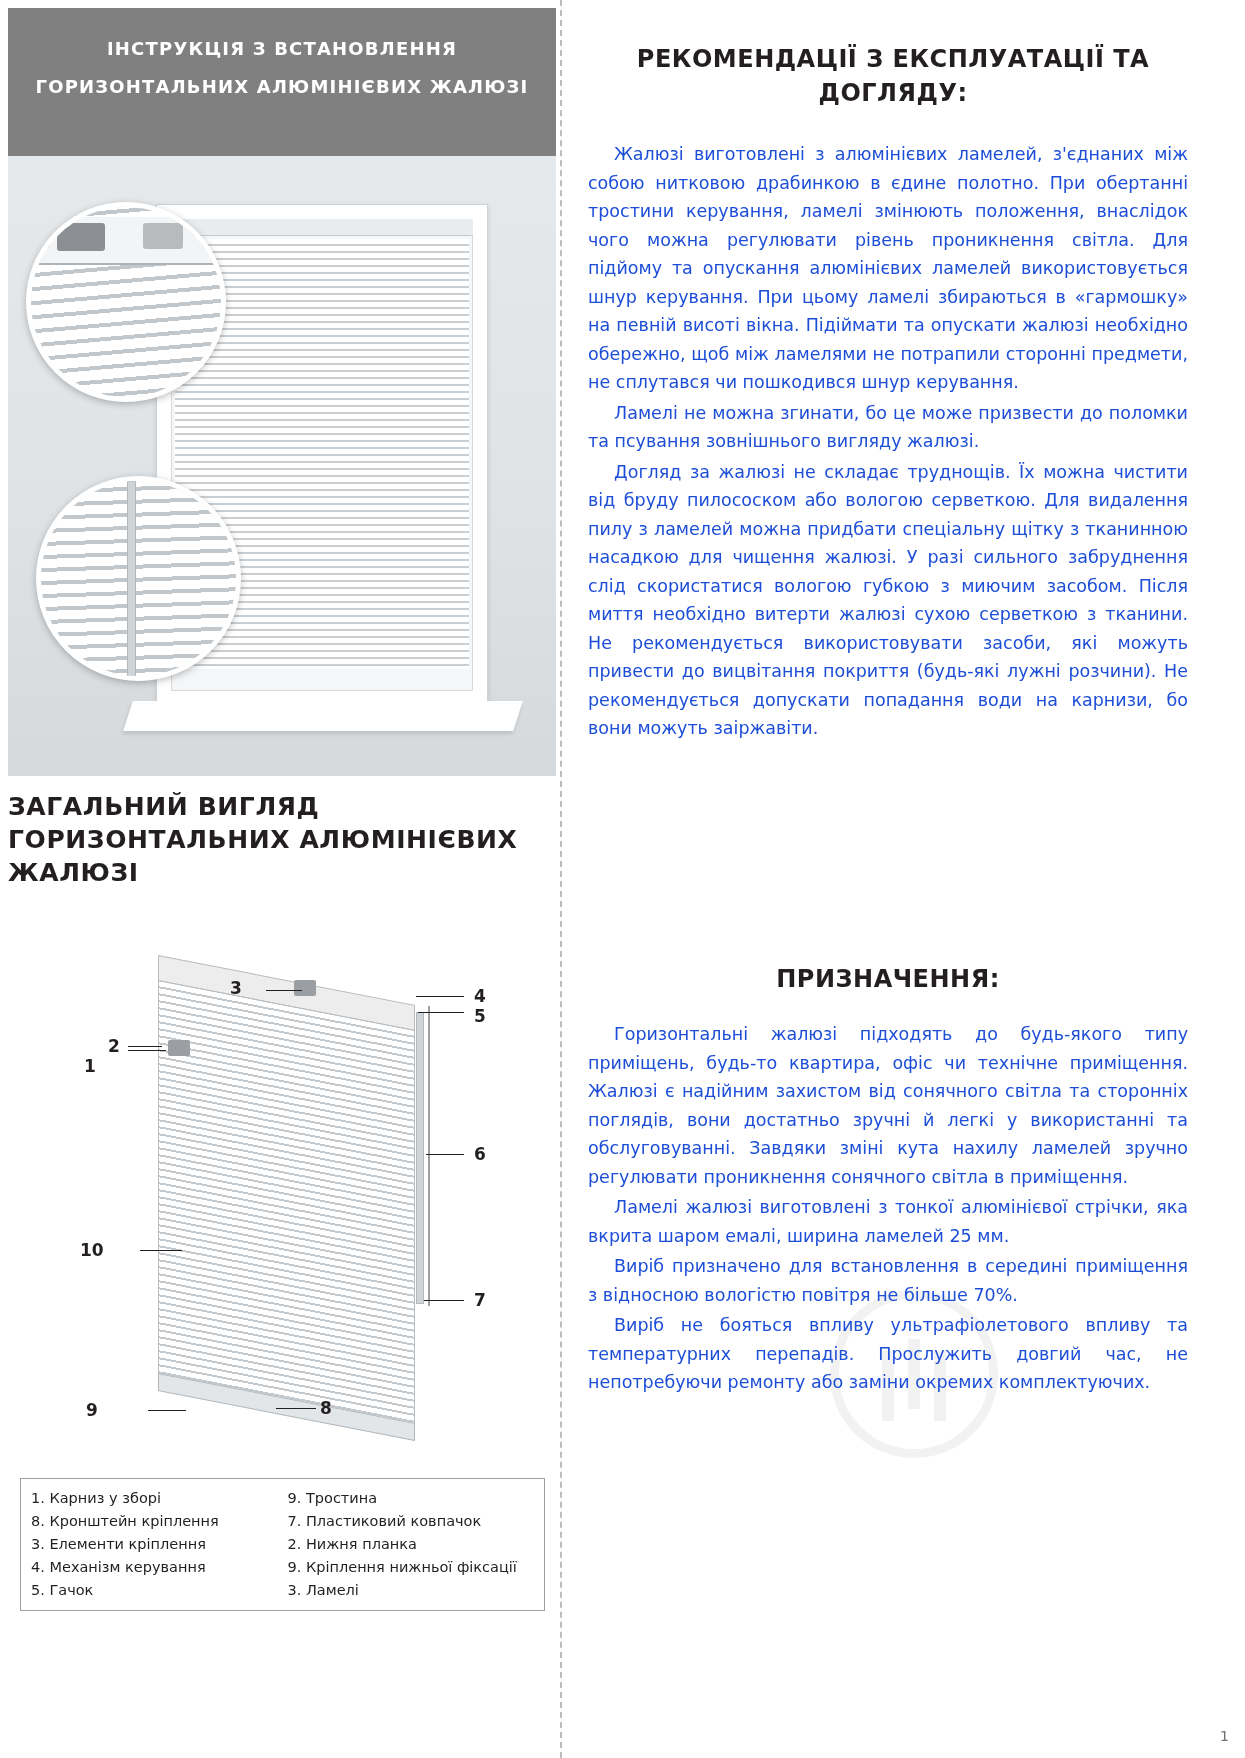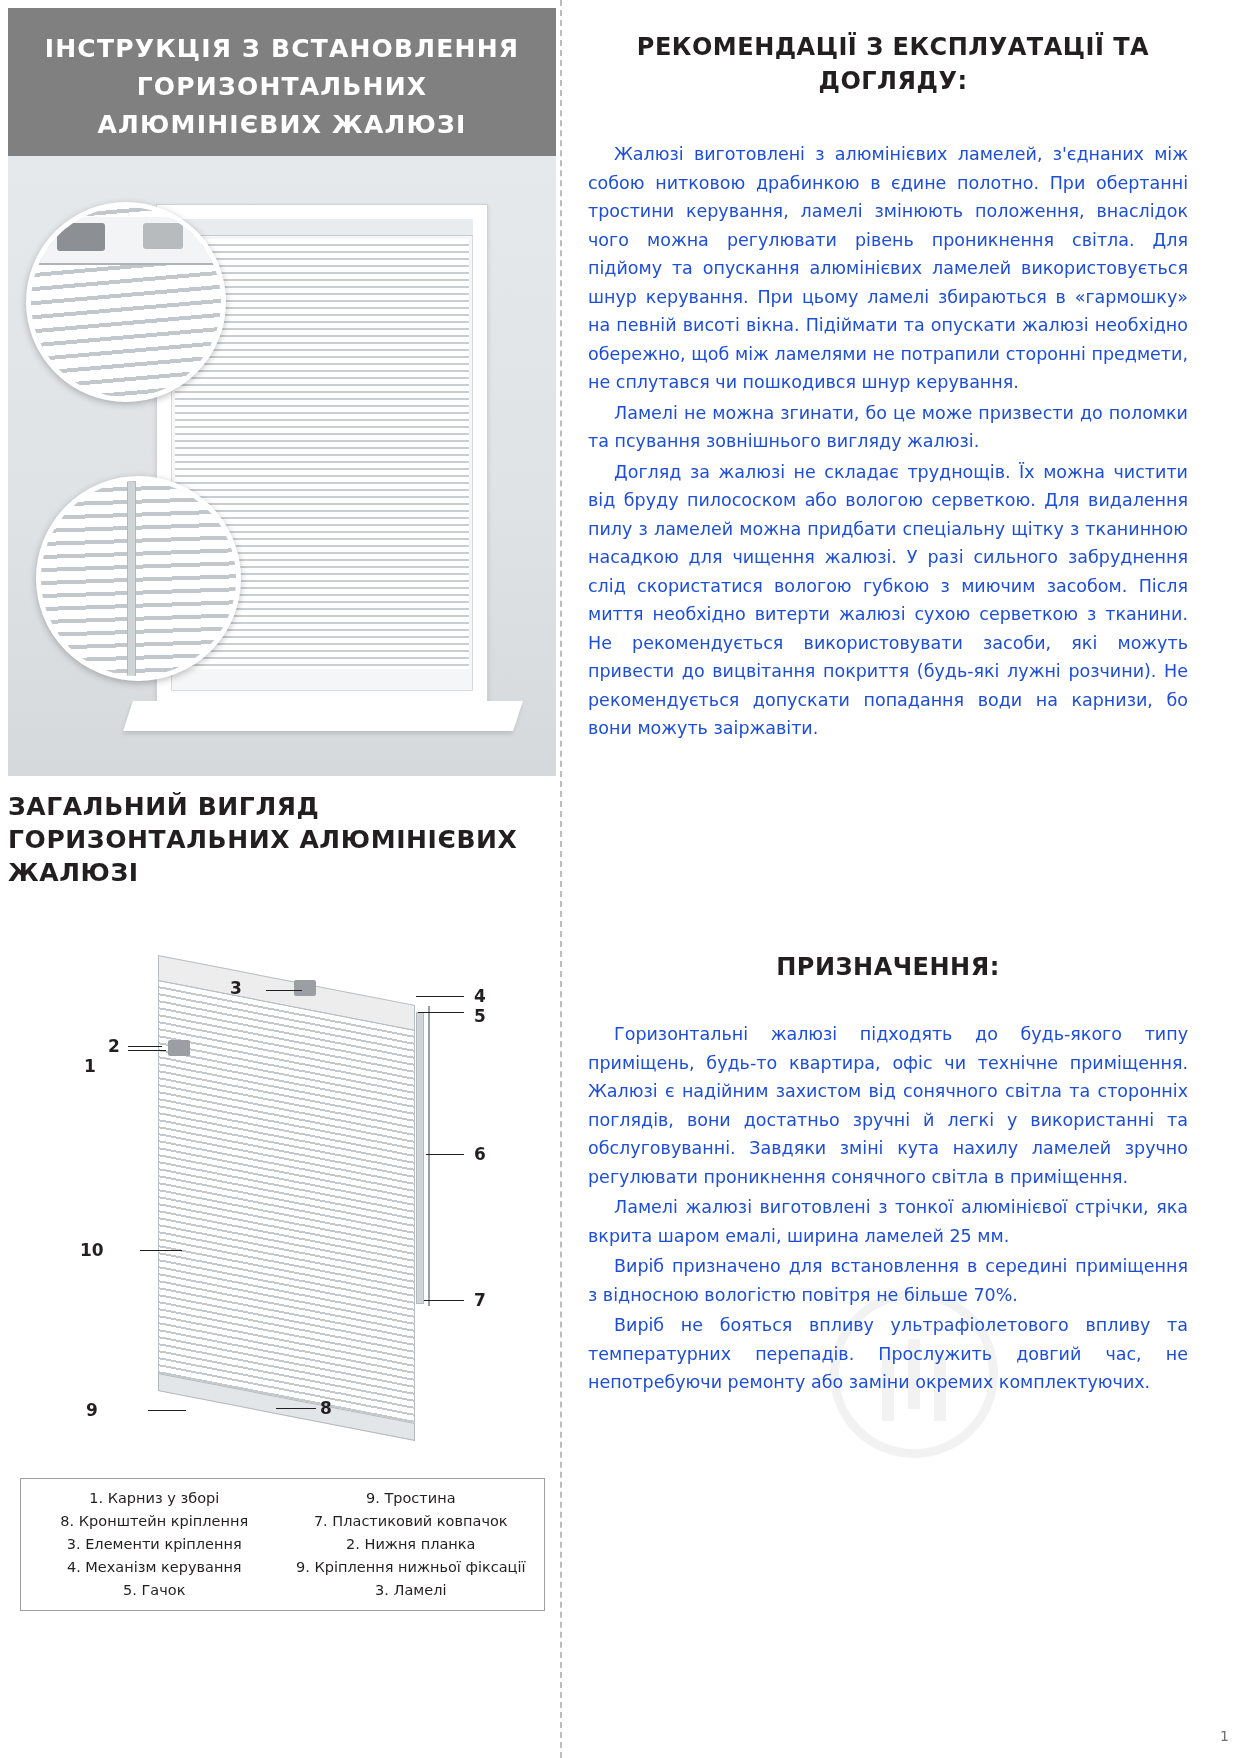--- a/index.html
+++ b/index.html
@@ -12,21 +12,21 @@
   .wm{position:absolute;border:9px solid #f2f2f2;border-radius:50%;width:150px;height:150px;display:flex;align-items:center;justify-content:center;z-index:0;}
   .wm:after{content:"";display:block;width:12px;height:70px;background:#f2f2f2;box-shadow:-26px 12px 0 #f2f2f2, 26px 12px 0 #f2f2f2;}
   .wm-1{left:50px;top:150px;}
   .wm-2{left:830px;top:1290px;}
 
   
   .left-col{position:absolute;left:0;top:0;width:558px;height:1758px;z-index:2;}
   .header-band{position:absolute;left:8px;top:8px;width:548px;height:148px;background:#808080;}
   .header-band h1{
     margin:0;padding:22px 16px 0 16px;color:#ffffff;text-align:center;
-    font-size:25px;line-height:38px;font-weight:bold;letter-spacing:1.2px;
+    font-size:18px;line-height:38px;font-weight:bold;letter-spacing:1.2px;
     font-family:"DejaVu Sans",sans-serif;
   }
 
   
   .photo{position:absolute;left:8px;top:156px;width:548px;height:620px;overflow:hidden;background:#d9dde0;}
   .photo .wall{position:absolute;inset:0;background:linear-gradient(180deg,#e6e9eb 0%, #dfe3e6 55%, #d5d9dc 100%);}
   .photo .frame-out{position:absolute;left:148px;top:48px;width:330px;height:500px;background:#ffffff;border:1px solid #cfd3d6;box-shadow:0 2px 5px rgba(0,0,0,.12);}
   .photo .frame-in{position:absolute;left:14px;top:14px;right:14px;bottom:14px;background:#f4f6f7;border:1px solid #d7dadd;}
   .photo .blindtop{position:absolute;left:14px;top:14px;right:14px;height:16px;background:#e9ecee;border-bottom:1px solid #c7cbce;}
   .slats{position:absolute;left:18px;top:34px;right:18px;height:430px;
@@ -56,31 +56,31 @@
      transform:skewY(11deg);border:1px solid #b9bec2;}
   .blind-head{position:absolute;left:150px;top:10px;width:255px;height:24px;background:#ededed;border:1px solid #b9bec2;transform:skewY(11deg);}
   .blind-bottom{position:absolute;left:150px;top:428px;width:255px;height:16px;background:#e3e6e8;border:1px solid #b3b8bc;transform:skewY(11deg);}
   .wand{position:absolute;left:408px;top:42px;width:6px;height:290px;background:#cfd4d7;border:1px solid #b3b8bc;}
   .cordline{position:absolute;left:420px;top:36px;width:2px;height:300px;background:#9aa0a4;}
   .brkt{position:absolute;width:22px;height:16px;background:#9b9fa3;border-radius:2px;}
   .lead{position:absolute;height:1px;background:#231f20;}
   .num{position:absolute;font-size:17px;font-weight:bold;color:#231f20;}
 
   
-  .legend{position:absolute;left:20px;top:1478px;width:525px;border:1px solid #9b9fa3;padding:8px 10px;box-sizing:border-box;text-align:center;}
+  .legend{position:absolute;left:20px;top:1478px;width:525px;border:1px solid #9b9fa3;padding:8px 10px;box-sizing:border-box;}
   .legend-grid{display:flex;gap:10px;}
   .legend-col{width:50%;}
   .legend-col div{font-size:14.5px;line-height:23px;color:#231f20;white-space:nowrap;}
 
   
   .sep{position:absolute;left:560px;top:0;width:0;height:1758px;border-left:2px dashed #bdbdbd;z-index:3;}
 
   
   .right-col{position:absolute;left:578px;top:0;width:630px;height:1758px;z-index:2;}
-  .r-title{margin:0;padding:30px 10px 0 10px;text-align:center;font-size:24px;line-height:34px;font-weight:bold;letter-spacing:.5px;color:#231f20;}
+  .r-title{margin:12px;padding:30px 10px 0 10px;text-align:center;font-size:24px;line-height:34px;font-weight:bold;letter-spacing:.5px;color:#231f20;}
   .r-title.second{padding-top:0;}
   .r-body p{margin:0 0 2px 0;text-align:justify;text-justify:inter-word;font-size:17.5px;line-height:28.5px;color:#1d4ed8;text-indent:26px;font-family:"DejaVu Sans",sans-serif;}
   .r-block-1{position:absolute;left:10px;top:140px;width:600px;}
   .r-head-2{position:absolute;left:10px;top:950px;width:600px;}
   .r-block-2{position:absolute;left:10px;top:1020px;width:600px;}
 
   .page-num{position:absolute;right:16px;bottom:14px;font-size:14px;color:#6f6f6f;}
 </style>
 </head>
 <body>

